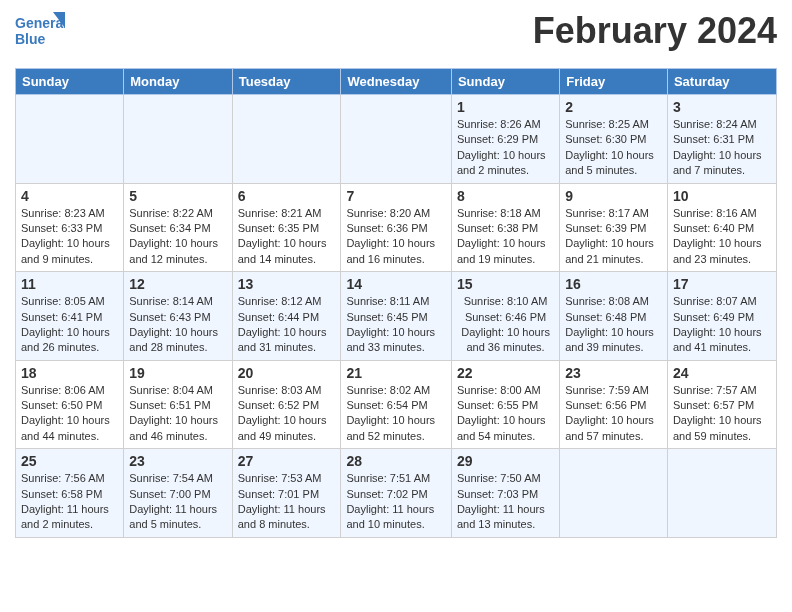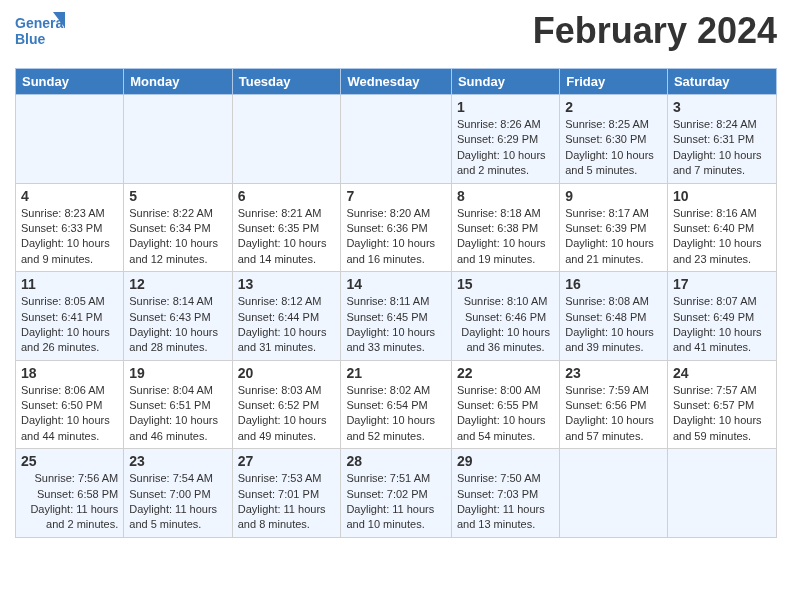--- a/index.html
+++ b/index.html
@@ -226,21 +226,21 @@
             <div class="day-num">24</div>
             <div class="day-info" style="white-space: pre-line;">Sunrise: 7:57 AM
 Sunset: 6:57 PM
 Daylight: 10 hours
 and 59 minutes.</div>
           </td>
         </tr>
         <tr>
           <td>
             <div class="day-num">25</div>
-            <div class="day-info" style="white-space: pre-line; text-align: right;">Sunrise: 7:56 AM
+            <div class="day-info" style="white-space: pre-line;">Sunrise: 7:56 AM
 Sunset: 6:58 PM
 Daylight: 11 hours
 and 2 minutes.</div>
           </td>
           <td>
             <div class="day-num">23</div>
             <div class="day-info" style="white-space: pre-line;">Sunrise: 7:54 AM
 Sunset: 7:00 PM
 Daylight: 11 hours
 and 5 minutes.</div>

